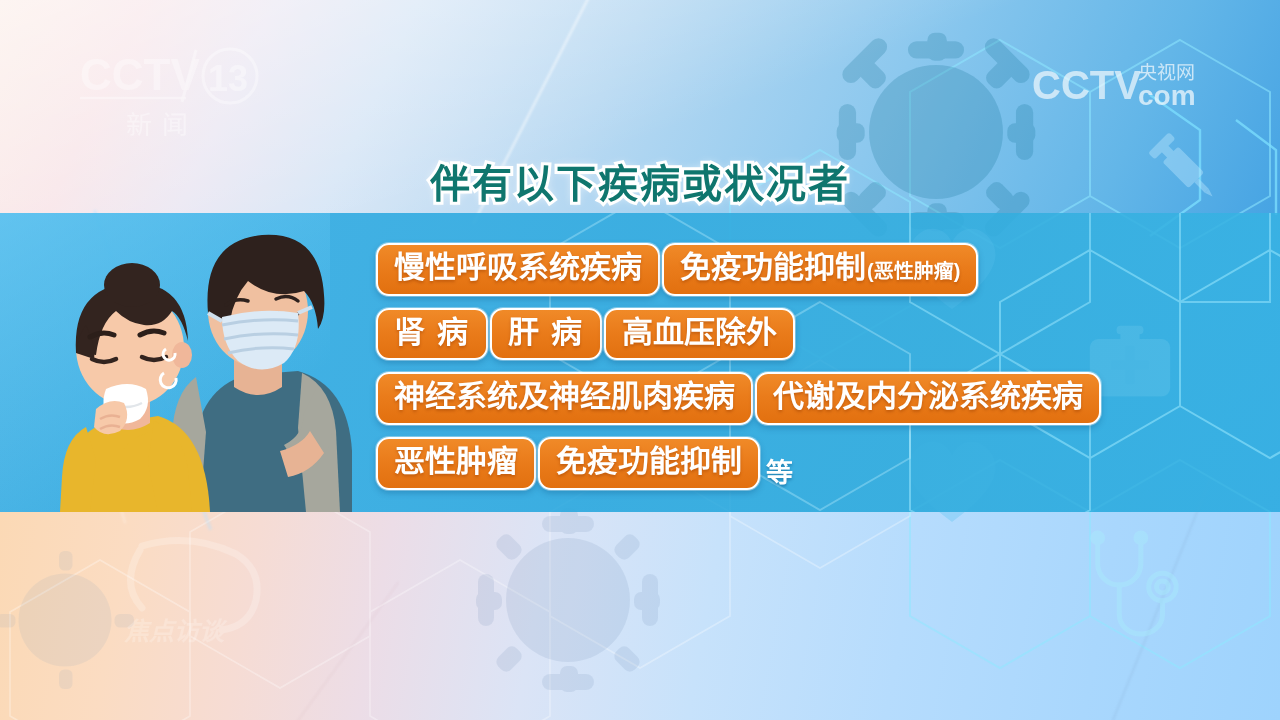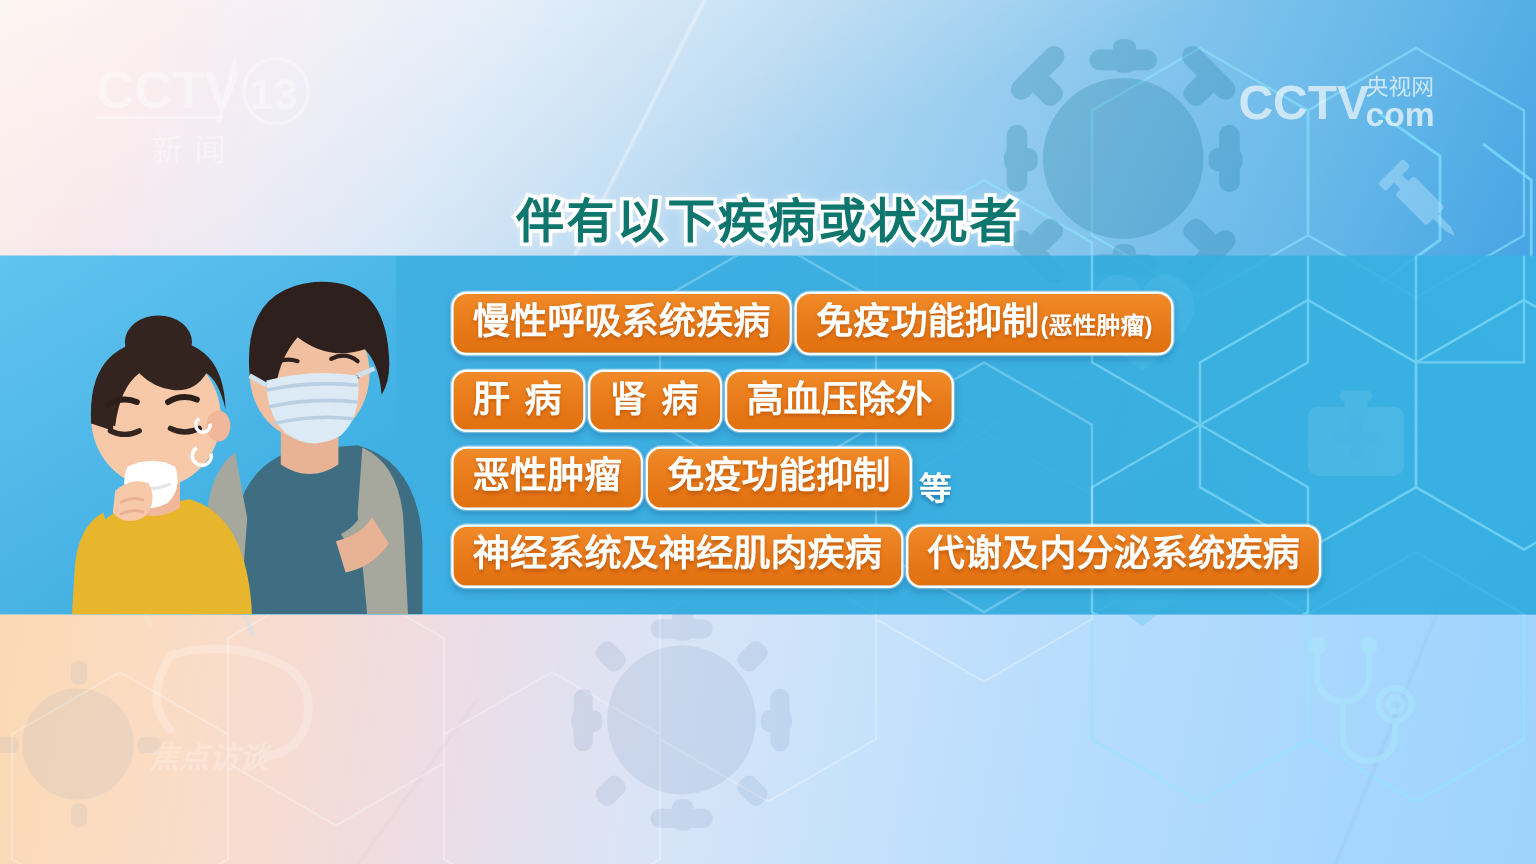--- a/index.html
+++ b/index.html
@@ -396,47 +396,47 @@
         <span>慢性呼吸系统疾病</span>
       </span>
       <span class="pill">
         <span>免疫功能抑制</span>
         <span class="sub">(恶性肿瘤)</span>
       </span>
     </div>
 
     <div class="tag-row">
       <span class="pill spaced">
+        <span>肾病</span>
+      </span>
+      <span class="pill spaced">
         <span>肝病</span>
       </span>
-      <span class="pill spaced">
-        <span>肾病</span>
-      </span>
       <span class="pill">
         <span>高血压除外</span>
       </span>
     </div>
 
     <div class="tag-row">
       <span class="pill">
+        <span>神经系统及神经肌肉疾病</span>
+      </span>
+      <span class="pill">
+        <span>代谢及内分泌系统疾病</span>
+      </span>
+    </div>
+
+    <div class="tag-row">
+      <span class="pill">
         <span>恶性肿瘤</span>
       </span>
       <span class="pill">
         <span>免疫功能抑制</span>
       </span>
       <span class="tail">等</span>
-    </div>
-
-    <div class="tag-row">
-      <span class="pill">
-        <span>神经系统及神经肌肉疾病</span>
-      </span>
-      <span class="pill">
-        <span>代谢及内分泌系统疾病</span>
-      </span>
     </div>
   </div>
 
   <div class="cctv13">
     <svg viewBox="0 0 190 92" xmlns="http://www.w3.org/2000/svg">
       <g fill="none" stroke="#ffffff" stroke-width="2" opacity="0.85">
         <text x="2" y="44" font-family="Liberation Sans, sans-serif" font-size="44" font-weight="bold" fill="#ffffff" stroke="none" opacity="0.75">CCTV</text>
         <line x1="2" y1="52" x2="108" y2="52" stroke="#ffffff" stroke-width="2.5" opacity="0.75"></line>
         <line x1="118" y1="4" x2="104" y2="56" stroke="#ffffff" stroke-width="3" opacity="0.75"></line>
         <circle cx="152" cy="30" r="27" stroke="#ffffff" stroke-width="3" opacity="0.75"></circle>

